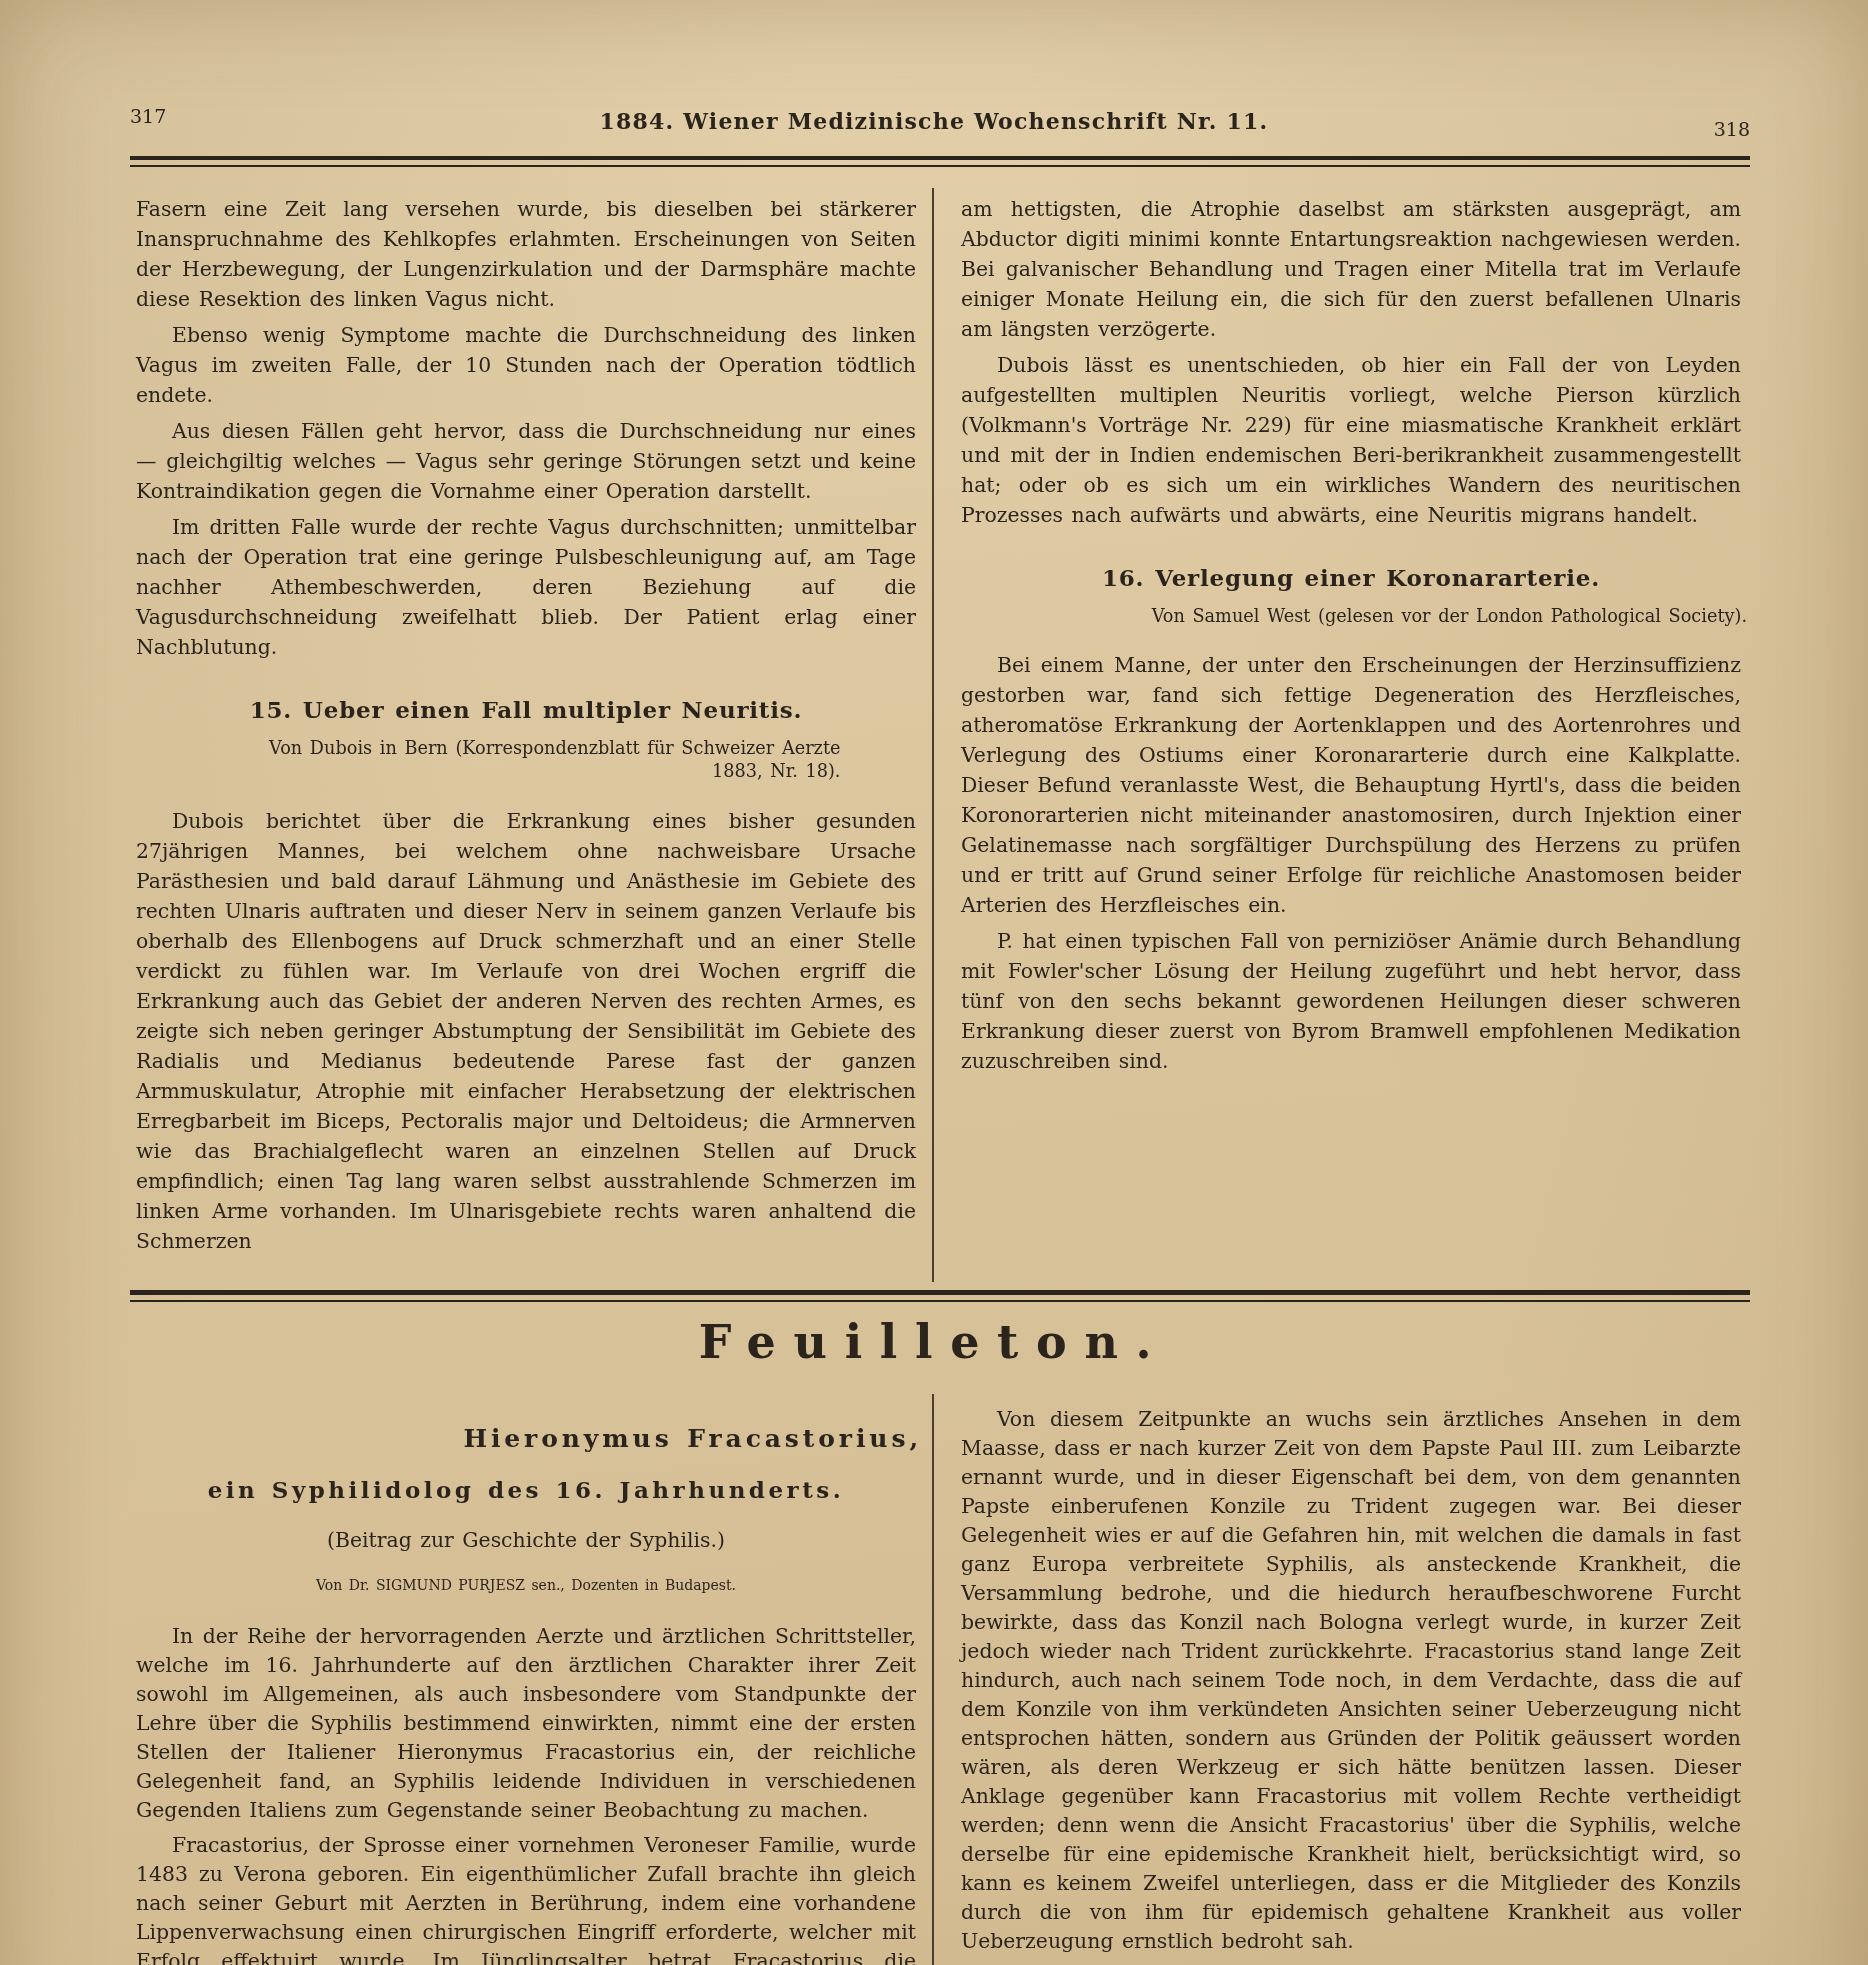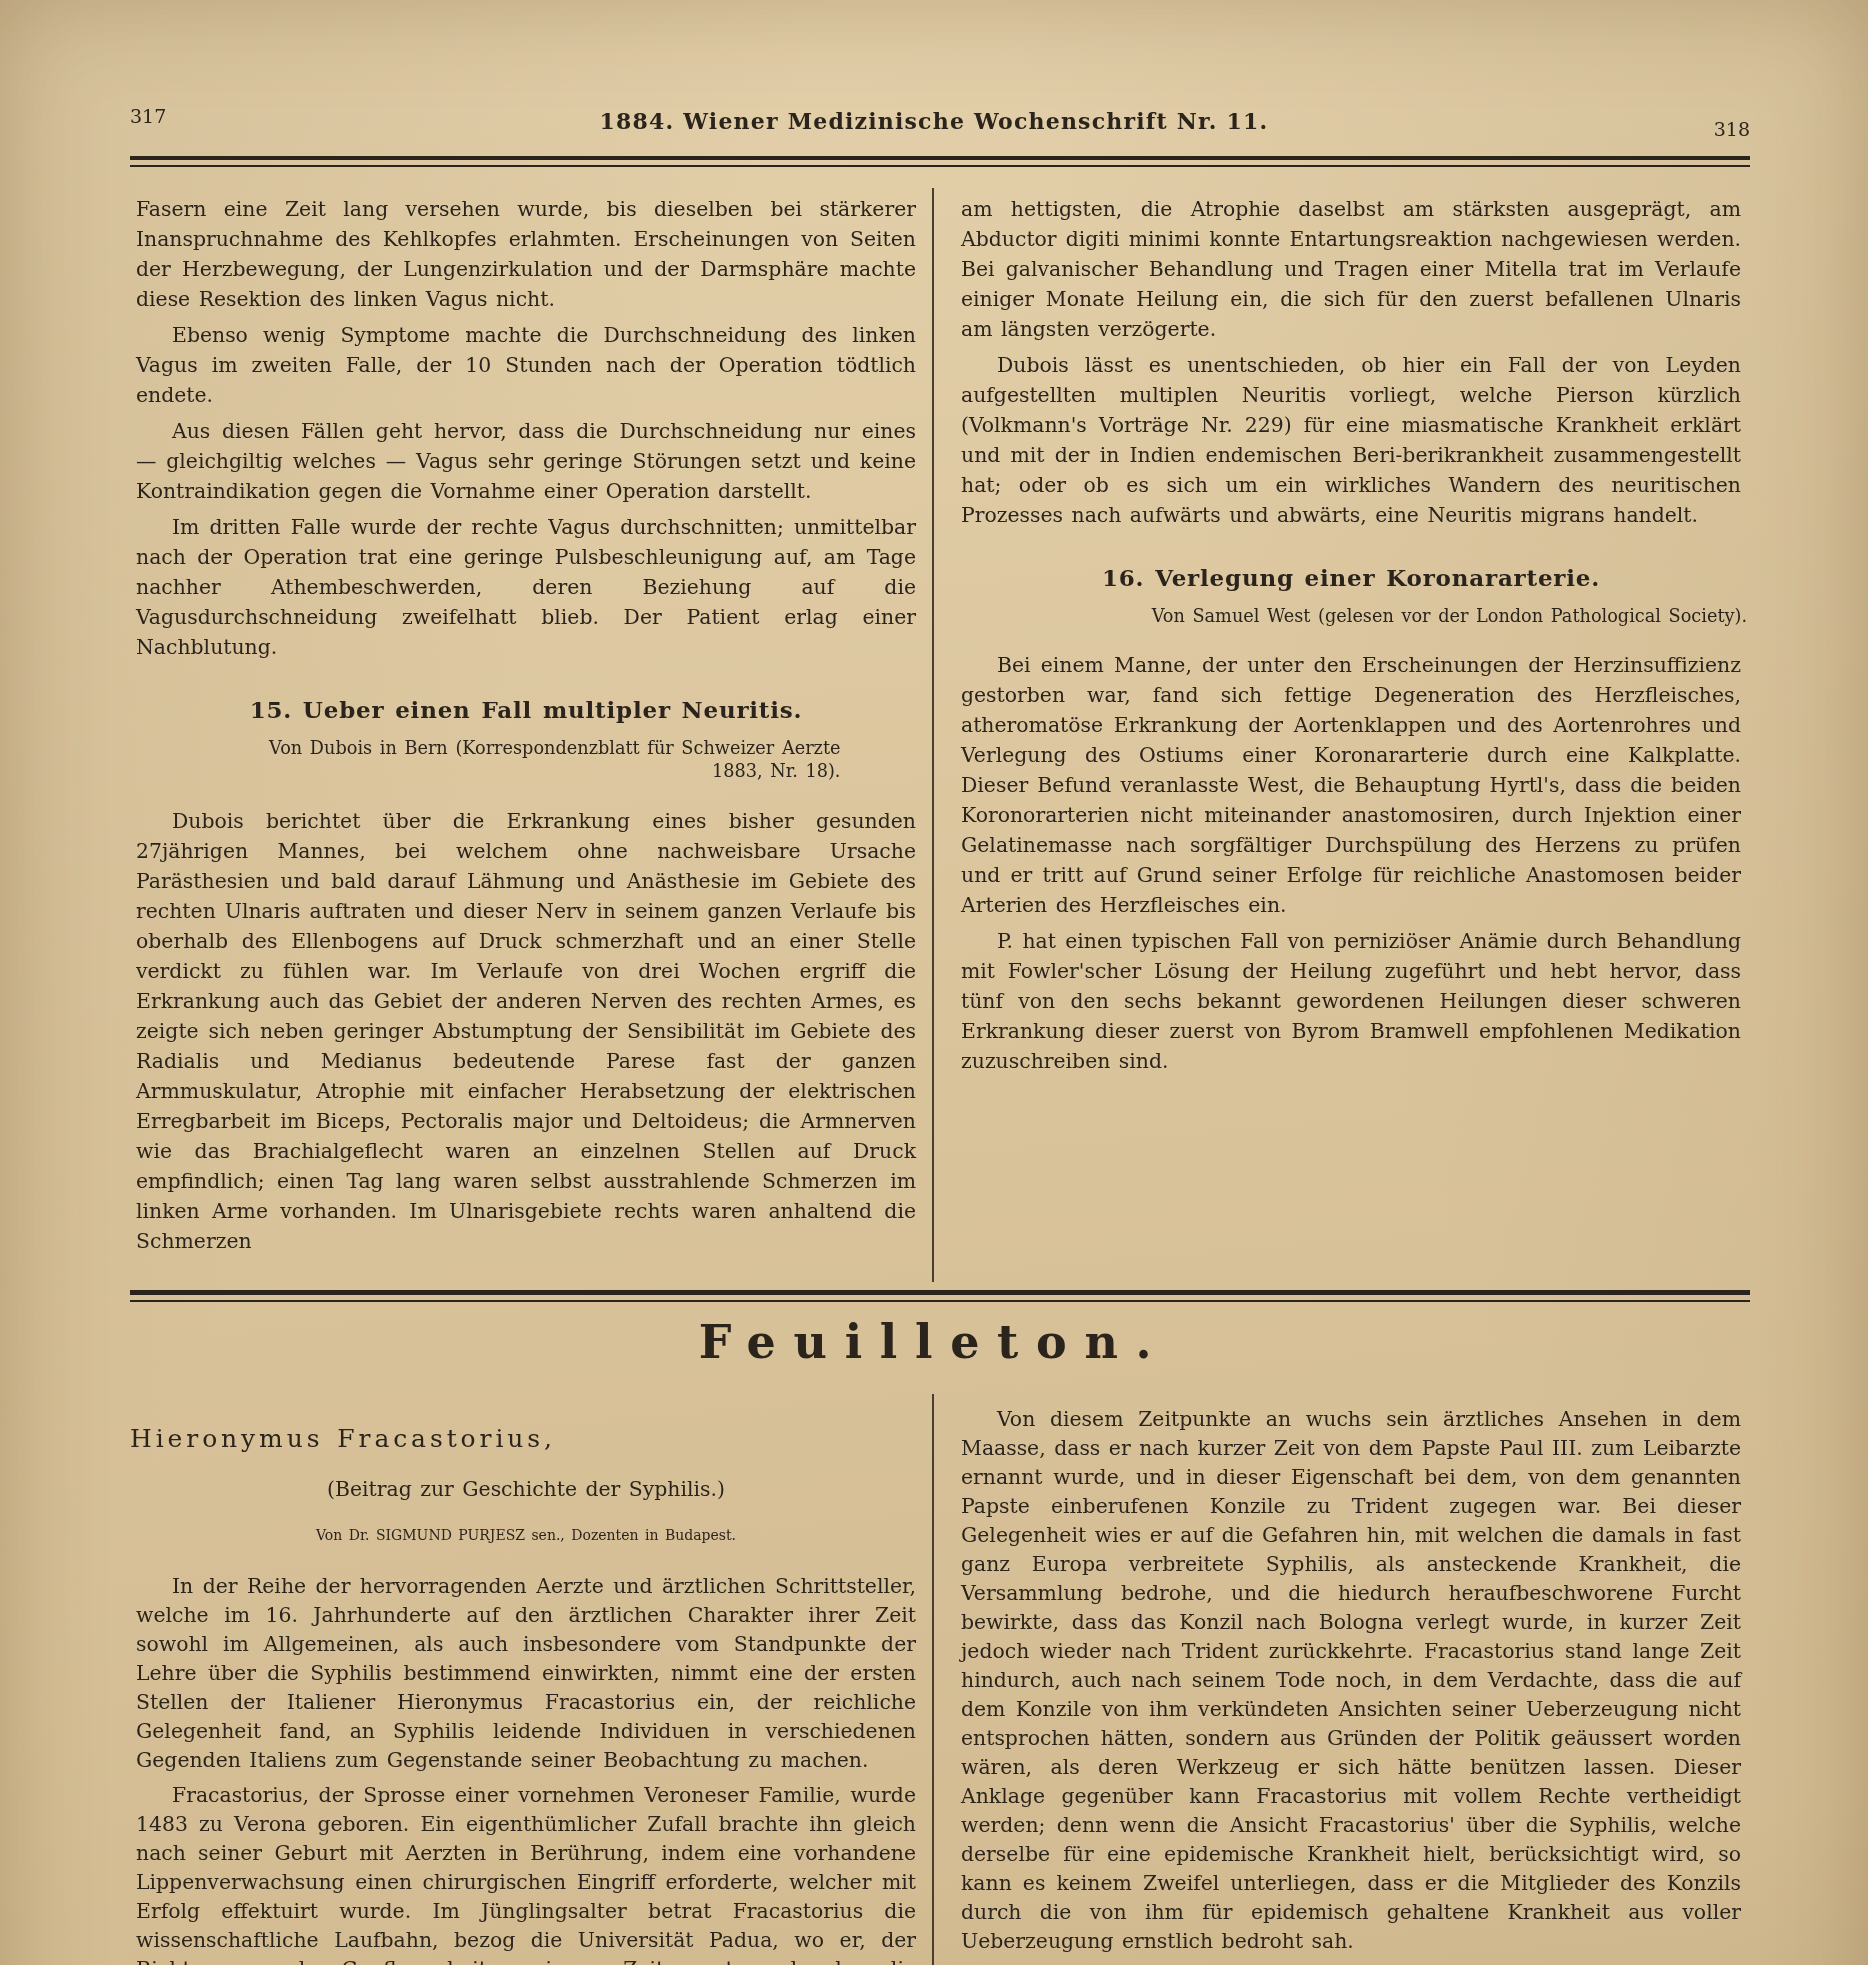--- a/index.html
+++ b/index.html
@@ -60,21 +60,21 @@
   .section-rule .thick { height:5.1px; background:#2b241c; }
   .section-rule .gap   { height:4.7px; }
   .section-rule .thin  { height:2px;  background:#2b241c; }
   .feu-heading {
     position:absolute; left:0; right:0; top:1317px; text-align:center;
     font-size:46px; font-weight:700; letter-spacing:17.7px; line-height:51px;
   }
   .col-fl { left:130px;  top:1399px; }
   .col-fr { left:955px; top:1399px; }
   .col-fl p, .col-fr p { line-height:29px; }
-  .f-title1 { font-size:25px; font-weight:400; letter-spacing:3.9px; text-align:left; margin:24.4px 0 0; line-height:31px; }
+  .f-title1 { font-size:25px; font-weight:700; letter-spacing:3.9px; text-align:right; margin:24.4px 0 0; line-height:31px; }
   .f-title2 { font-size:23px; font-weight:700; letter-spacing:3.5px;  text-align:center; margin:20.4px 0 0; line-height:30px; }
   .f-subtitle { font-size:20.4px; text-align:center; margin:22px 0 0; line-height:27px; }
   .f-byline   { font-size:14px; text-align:center; margin:19.7px 0 24.4px; line-height:24.4px; }
 </style>
 </head>
 <body>
 
 <div class="page">
 
   <div class="pn pn-left">317</div>
@@ -110,20 +110,21 @@
   <div class="section-rule">
     <div class="thick"></div>
     <div class="gap"></div>
     <div class="thin"></div>
   </div>
 
   <div class="feu-heading">Feuilleton.</div>
 
   <div class="col col-fl">
     <div class="f-title1">Hieronymus Fracastorius,</div>
+    <div class="f-title2">ein Syphilidolog des 16. Jahrhunderts.</div>
     <div class="f-subtitle">(Beitrag zur Geschichte der Syphilis.)</div>
     <div class="f-byline">Von Dr. SIGMUND PURJESZ sen., Dozenten in Budapest.</div>
     <p>In der Reihe der hervorragenden Aerzte und ärztlichen Schrittsteller, welche im 16. Jahrhunderte auf den ärztlichen Charakter ihrer Zeit sowohl im Allgemeinen, als auch insbesondere vom Standpunkte der Lehre über die Syphilis bestimmend einwirkten, nimmt eine der ersten Stellen der Italiener Hieronymus Fracastorius ein, der reichliche Gelegenheit fand, an Syphilis leidende Individuen in verschiedenen Gegenden Italiens zum Gegenstande seiner Beobachtung zu machen.</p>
     <p>Fracastorius, der Sprosse einer vornehmen Veroneser Familie, wurde 1483 zu Verona geboren. Ein eigenthümlicher Zufall brachte ihn gleich nach seiner Geburt mit Aerzten in Berührung, indem eine vorhandene Lippenverwachsung einen chirurgischen Eingriff erforderte, welcher mit Erfolg effektuirt wurde. Im Jünglingsalter betrat Fracastorius die wissenschaftliche Laufbahn, bezog die Universität Padua, wo er, der Richtung und Gepflogenheit seiner Zeit entsprechend, die verschiedensten Disziplinen kultivirte, sich jedoch vornehmlich mit Naturlehre, Mathematik und ärztlichen Wissenschaften beschäftigte. Diese Studien beendete der talentvolle Jüngling mit solchem Erfolge, dass er im Alter von 19 Jahren an der Hochschule von Padua bereits als Lehrer der Logik wirkte, welche Stellung derselbe später mit einer anderen in der Stadt Pordenone vertauschte, bis er endlich, in seine Vaterstadt zurückgekehrt, neben mathematischen und philosophischen Studien sich mit ärztlichen Wissenschaften und deren praktischer Anwendung beschäftigte.</p>
   </div>
 
   <div class="vdiv vdiv-feu"></div>
 
   <div class="col col-fr">
     <p>Von diesem Zeitpunkte an wuchs sein ärztliches Ansehen in dem Maasse, dass er nach kurzer Zeit von dem Papste Paul III. zum Leibarzte ernannt wurde, und in dieser Eigenschaft bei dem, von dem genannten Papste einberufenen Konzile zu Trident zugegen war. Bei dieser Gelegenheit wies er auf die Gefahren hin, mit welchen die damals in fast ganz Europa verbreitete Syphilis, als ansteckende Krankheit, die Versammlung bedrohe, und die hiedurch heraufbeschworene Furcht bewirkte, dass das Konzil nach Bologna verlegt wurde, in kurzer Zeit jedoch wieder nach Trident zurückkehrte. Fracastorius stand lange Zeit hindurch, auch nach seinem Tode noch, in dem Verdachte, dass die auf dem Konzile von ihm verkündeten Ansichten seiner Ueberzeugung nicht entsprochen hätten, sondern aus Gründen der Politik geäussert worden wären, als deren Werkzeug er sich hätte benützen lassen. Dieser Anklage gegenüber kann Fracastorius mit vollem Rechte vertheidigt werden; denn wenn die Ansicht Fracastorius' über die Syphilis, welche derselbe für eine epidemische Krankheit hielt, berücksichtigt wird, so kann es keinem Zweifel unterliegen, dass er die Mitglieder des Konzils durch die von ihm für epidemisch gehaltene Krankheit aus voller Ueberzeugung ernstlich bedroht sah.</p>

